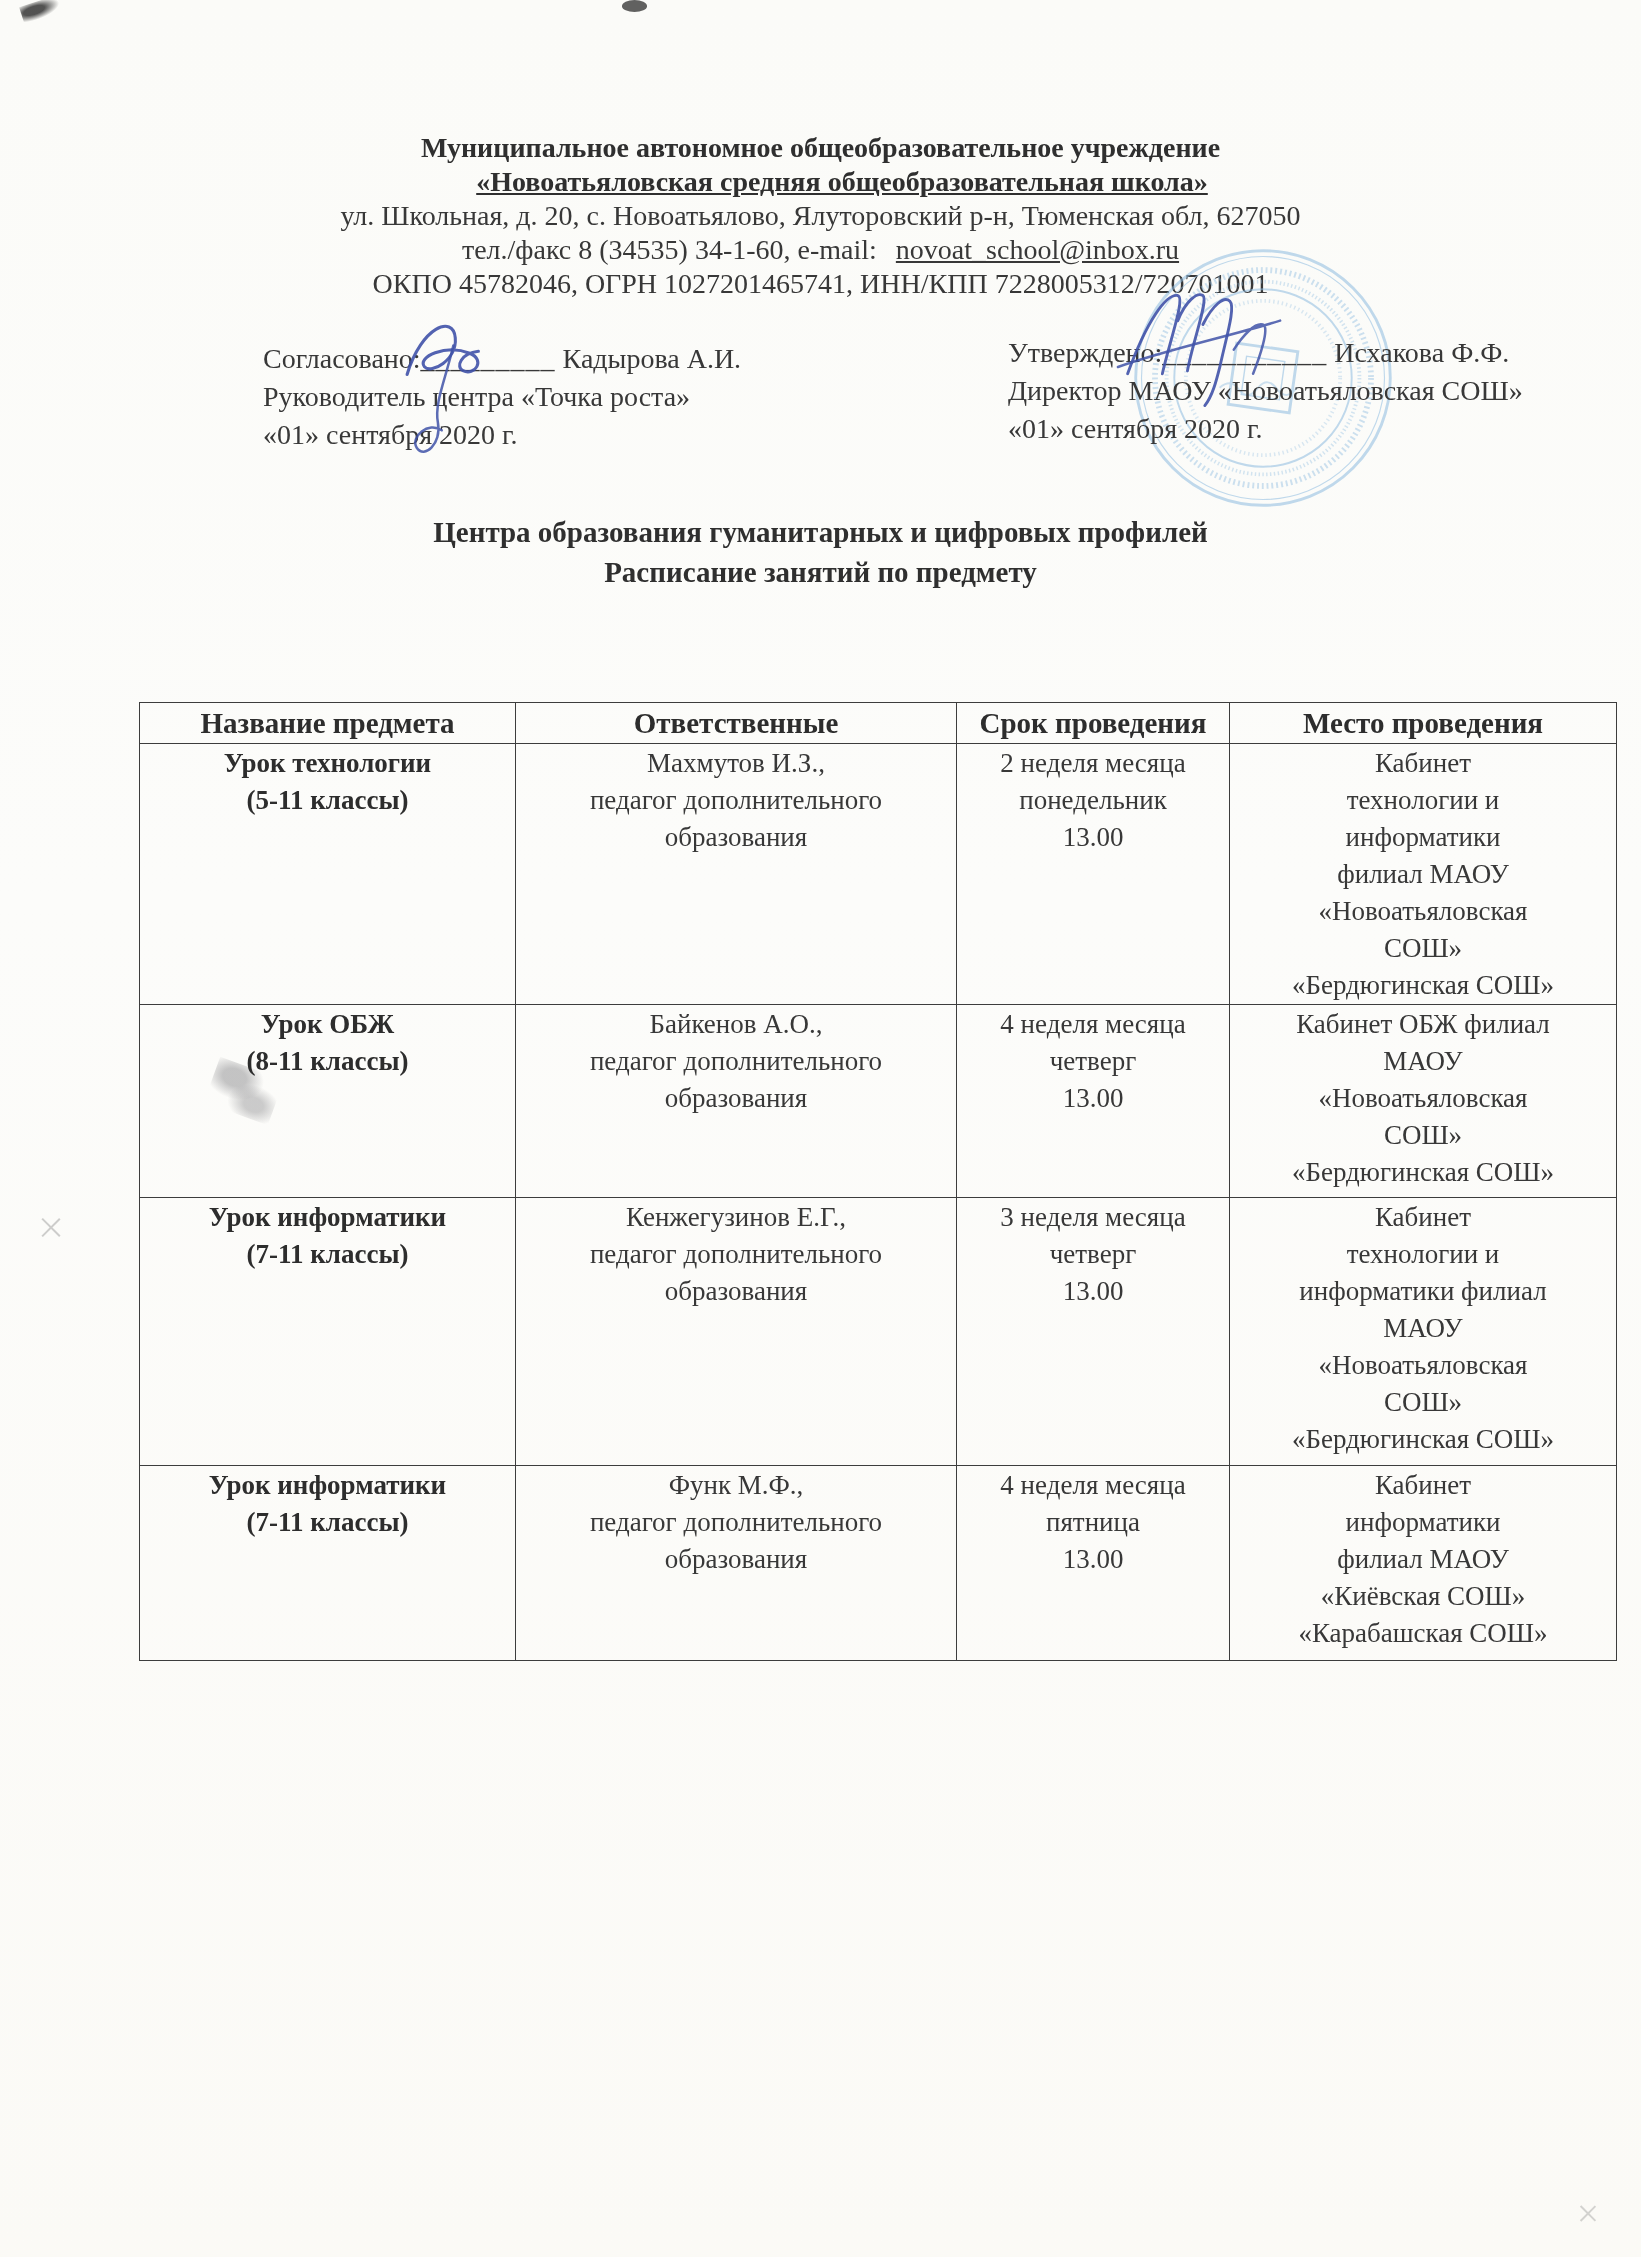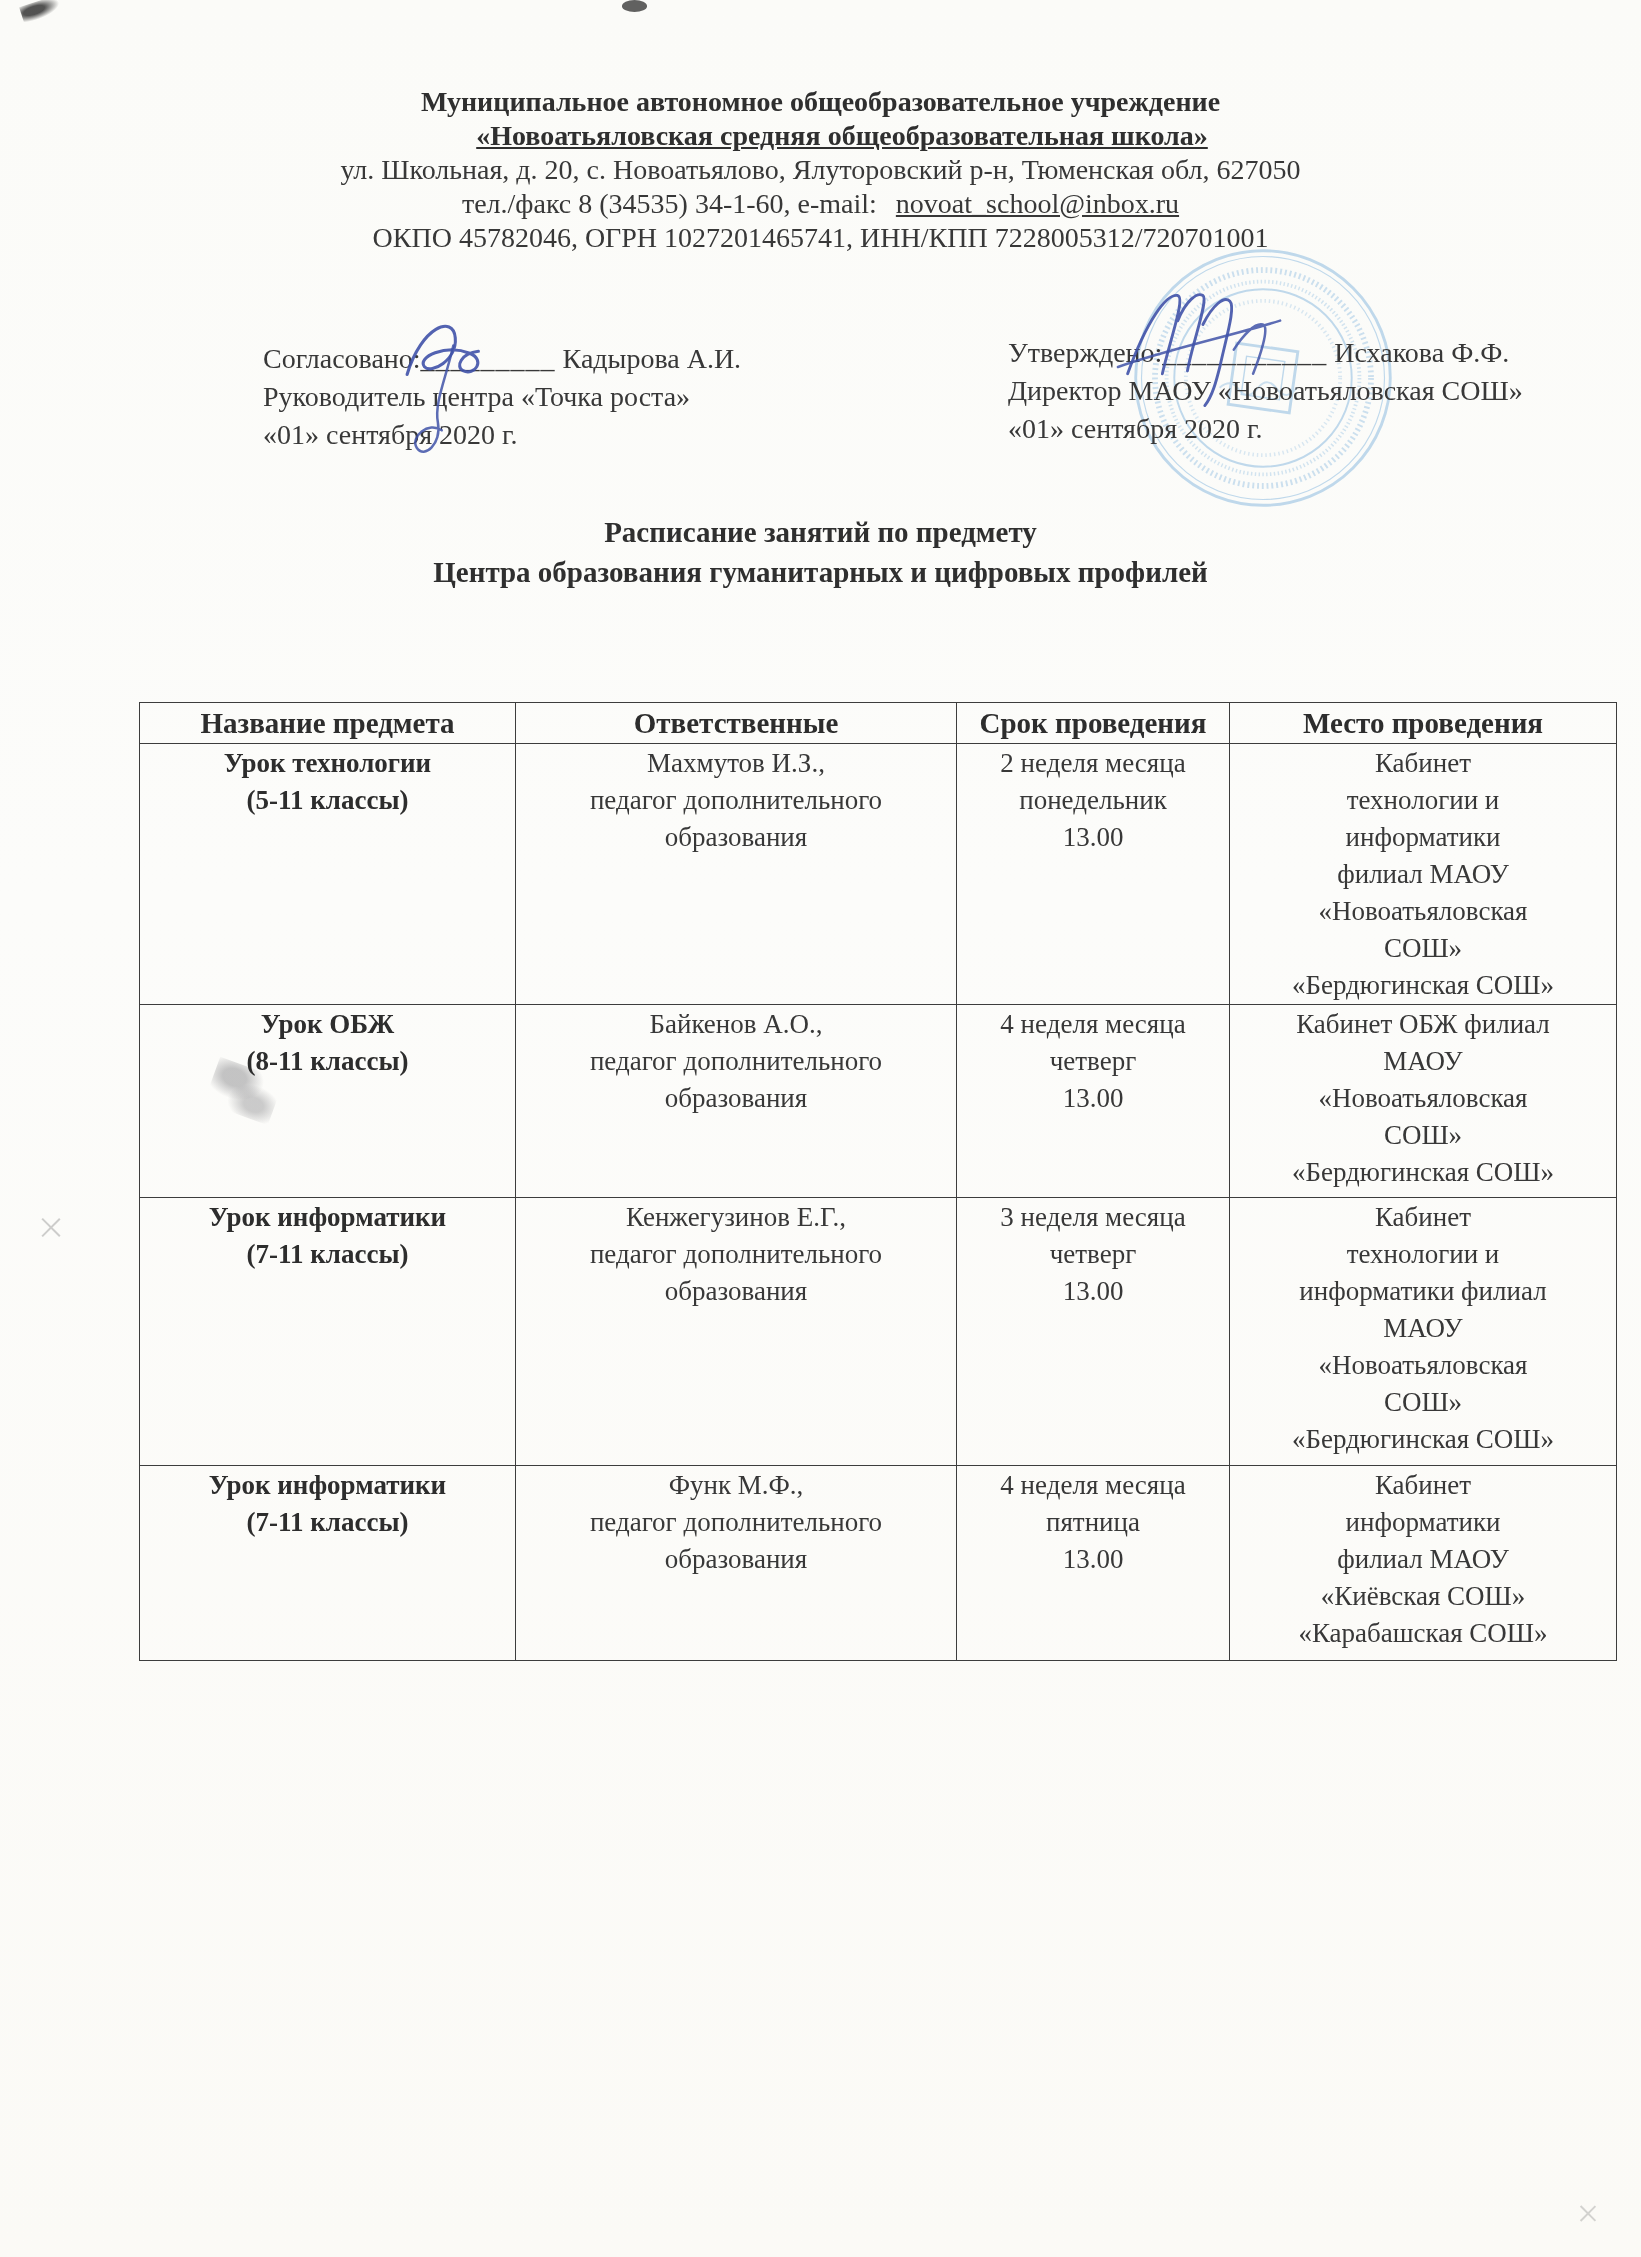--- a/index.html
+++ b/index.html
@@ -8,21 +8,21 @@
     width:1641px;height:2257px;
     margin:0 auto;
     background:linear-gradient(180deg,#fbfbf8 0%,#fcfcfa 40%,#fbfaf6 100%);
     font-family:"Liberation Serif","DejaVu Serif",serif;
     color:#383838;
     overflow:hidden;
   }
   
   .org-header{position:absolute;top:85px;left:0;width:100%;text-align:center;}
   .org-header div{line-height:34px;font-size:28px;}
-  .org-line1{font-weight:bold;color:#2f2f2f;}
+  .org-line1{font-weight:bold;color:#2f2f2f;margin-top:46px;}
   .org-line2{font-weight:bold;color:#2f2f2f;text-decoration:underline;padding-left:43px;}
   .org-email{text-decoration:underline;margin-left:12px;}
   
   .approval-left{position:absolute;left:263px;top:340px;font-size:28px;line-height:38px;z-index:3;}
   .approval-right{position:absolute;left:1008px;top:334px;font-size:28px;line-height:38px;z-index:3;}
   .sig-line{letter-spacing:1px;}
   
   .stamp{position:absolute;left:1128px;top:243px;width:270px;height:270px;z-index:1;opacity:.55;}
   .sig-svg{position:absolute;z-index:4;}
   .sig-left-svg{left:378px;top:307px;width:169px;height:159px;}
@@ -111,22 +111,22 @@
     <div>«01» сентября 2020 г.</div>
   </div>
 
   <div class="approval-right">
     <div><span>Утверждено:</span><span class="sig-line">___________</span><span> Исхакова Ф.Ф.</span></div>
     <div>Директор МАОУ «Новоатьяловская СОШ»</div>
     <div>«01» сентября 2020 г.</div>
   </div>
 
   <div class="doc-title">
+    <div>Центра образования гуманитарных и цифровых профилей</div>
     <div>Расписание занятий по предмету</div>
-    <div>Центра образования гуманитарных и цифровых профилей</div>
   </div>
 
   <table class="sched-table">
     <colgroup>
         <col class="c1">
         <col class="c2">
         <col class="c3">
         <col class="c4">
       </colgroup>
     <thead>

